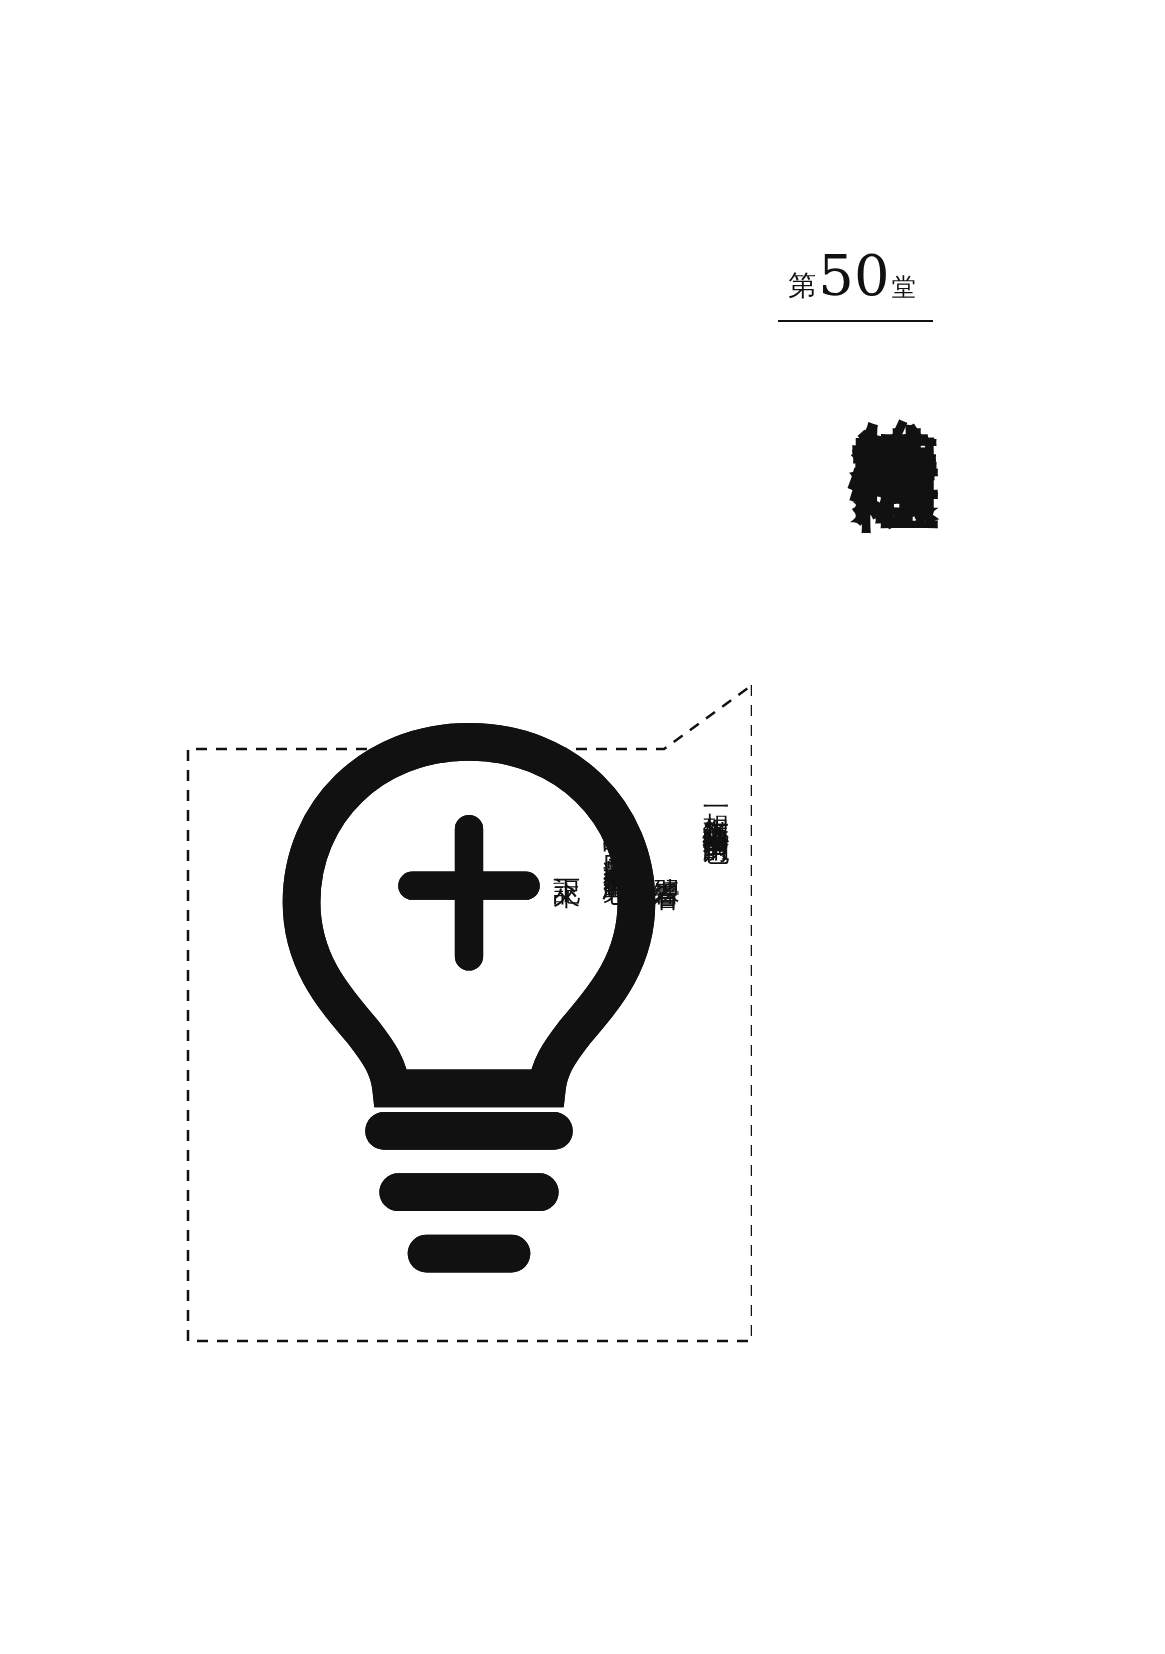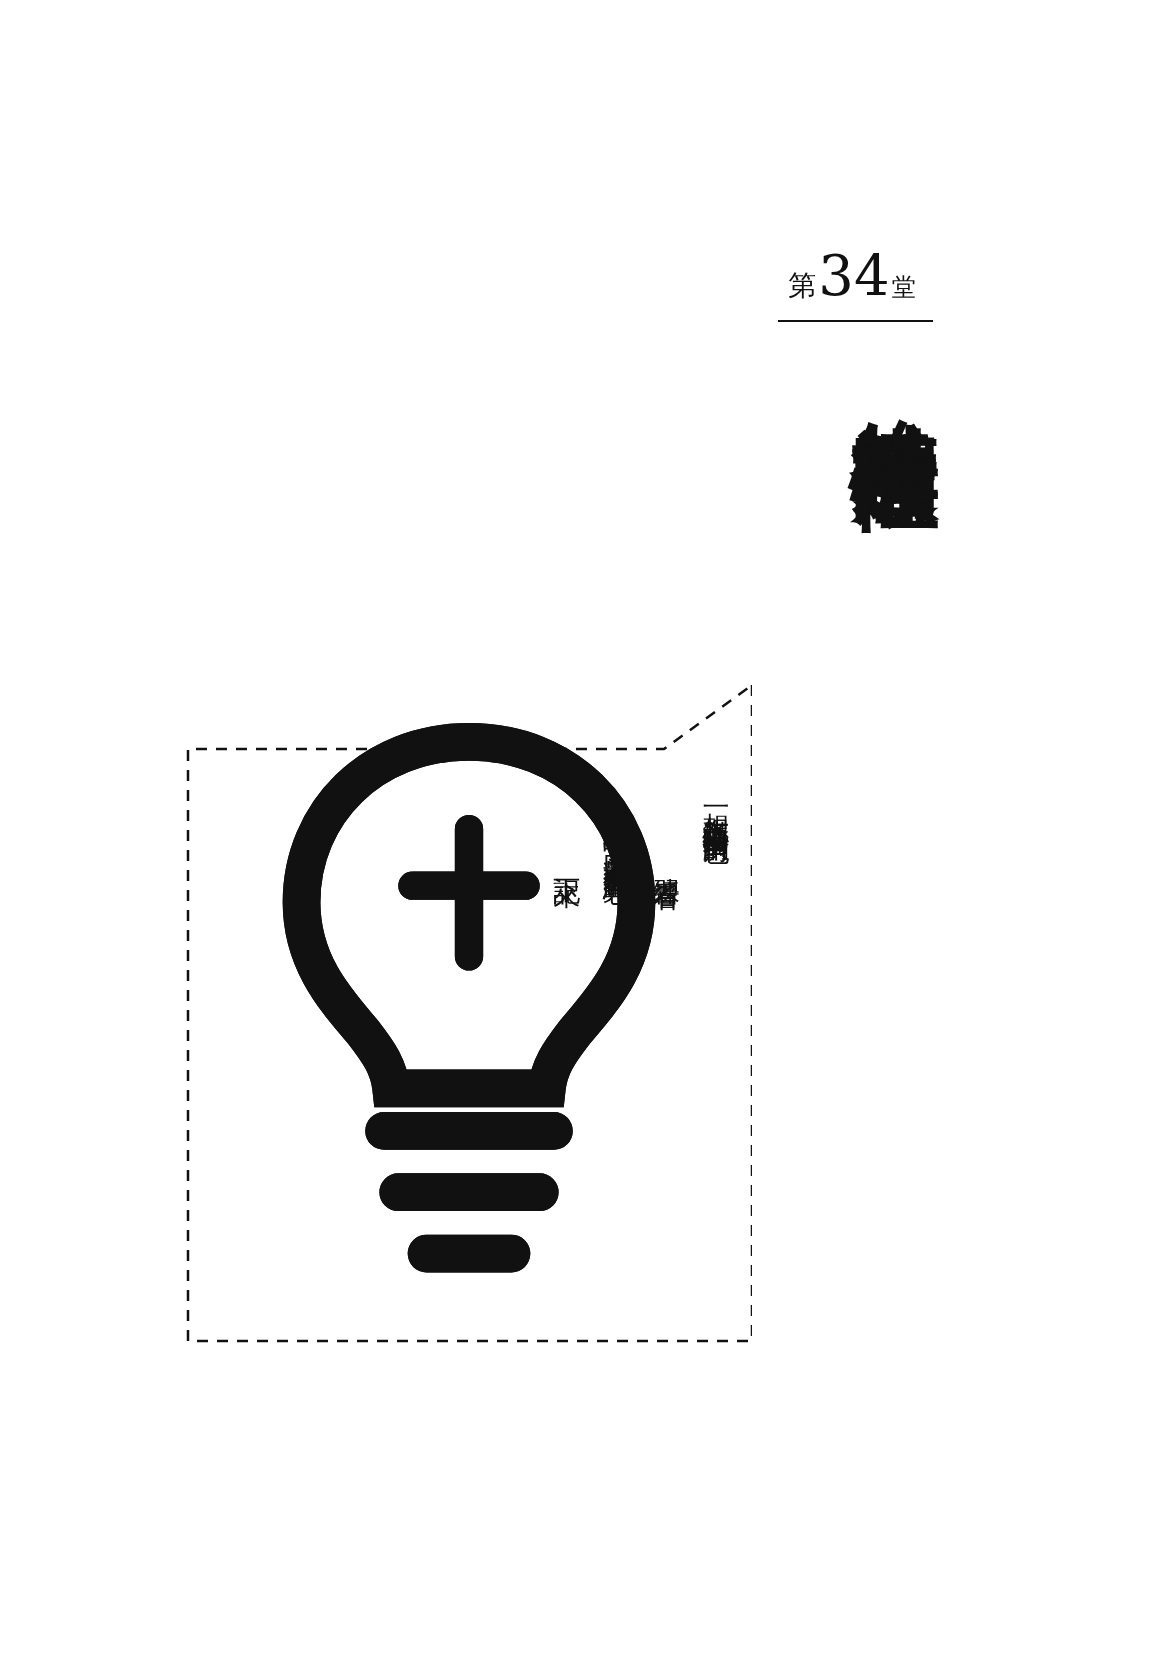--- a/index.html
+++ b/index.html
@@ -123,21 +123,21 @@
   .bulb svg { display: block; }
 </style>
 </head>
 <body>
 
 <div class="page">
 
   <div class="chapter-head">
     <div class="chapter-num-line">
       <span class="chapter-prefix">第</span>
-      <span class="chapter-number">34</span>
+      <span class="chapter-number">50</span>
       <span class="chapter-suffix">堂</span>
     </div>
     <div class="chapter-rule"></div>
   </div>
 
   <div class="title-vertical">維持溝通的開放性</div>
 
   <div class="callout">
     <svg viewBox="0 0 566 660" preserveAspectRatio="none" aria-hidden="true">
       <path d="M 566 2 L 566 658 L 2 658 L 2 66 L 478 66 L 566 2 Z" fill="none" stroke="#111111" stroke-width="2.5" stroke-dasharray="11 9" stroke-linejoin="miter"></path>

